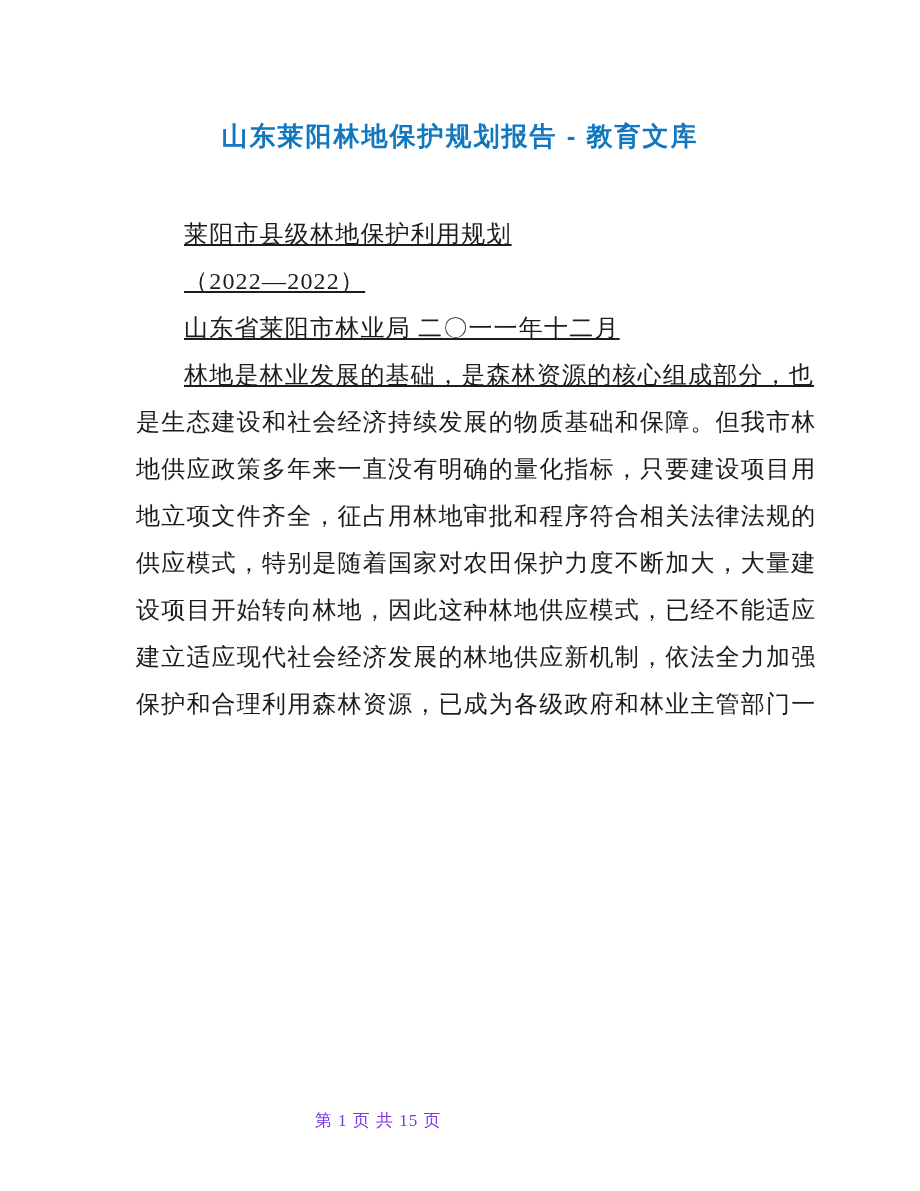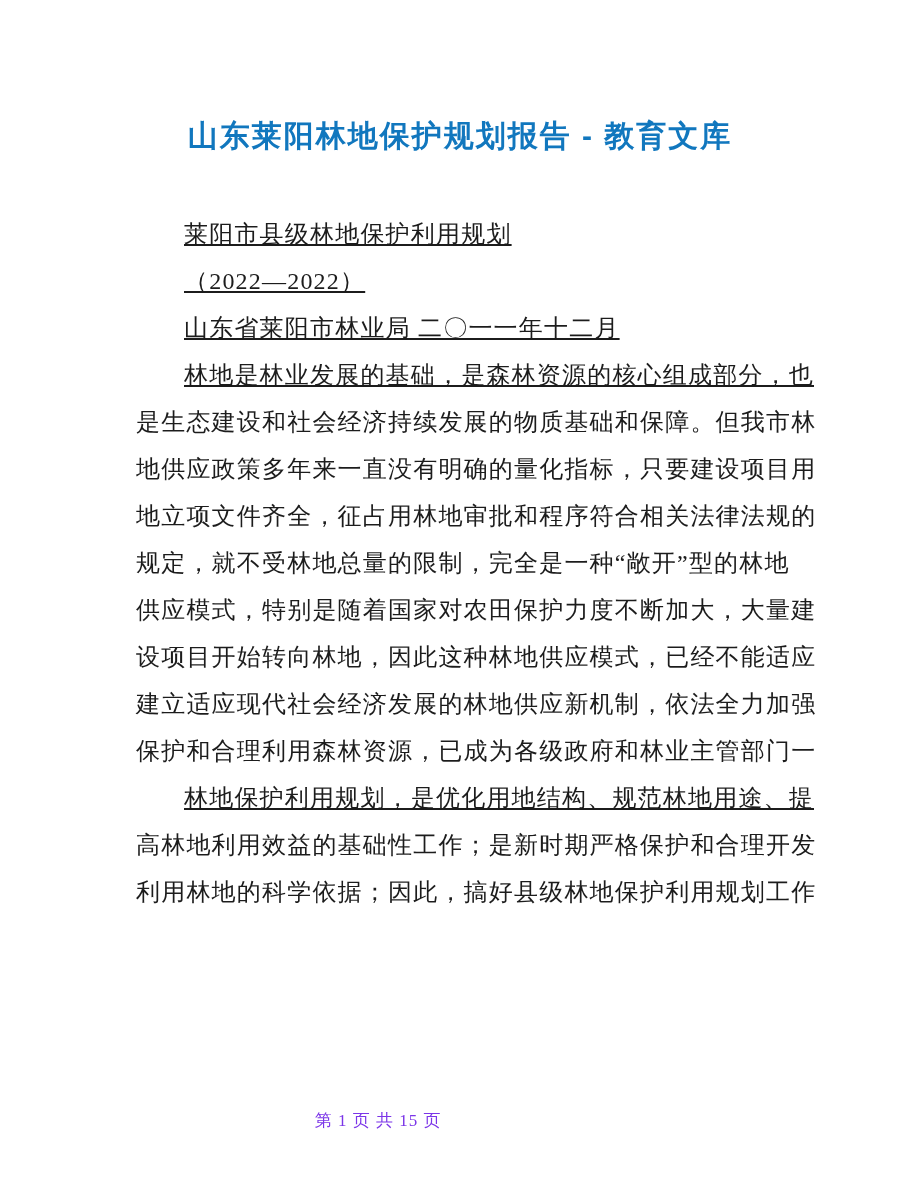--- a/index.html
+++ b/index.html
@@ -15,21 +15,21 @@
     font-family: "Liberation Serif", "DejaVu Serif", serif;
   }
   .doc-title {
     position: absolute;
     top: 114px;
     left: 0;
     width: 920px;
     text-align: center;
     font-family: "Liberation Sans", "DejaVu Sans", sans-serif;
     font-weight: bold;
-    font-size: 30px;
+    font-size: 26px;
     line-height: 44px;
     letter-spacing: 2px;
     color: #1177BE;
     margin: 0;
   }
   .content {
     position: absolute;
     top: 211px;
     left: 136px;
     width: 656px;
@@ -69,28 +69,22 @@
     <div class="text-line indent">莱阳市县级林地保护利用规划</div>
     <div class="text-line indent">（2022—2022）</div>
     <div class="text-line indent">山东省莱阳市林业局 二〇一一年十二月</div>
   </div>
 
   <div class="paragraph">
     <div class="text-line indent">林地是林业发展的基础，是森林资源的核心组成部分，也</div>
     <div class="text-line">是生态建设和社会经济持续发展的物质基础和保障。但我市林</div>
     <div class="text-line">地供应政策多年来一直没有明确的量化指标，只要建设项目用</div>
     <div class="text-line">地立项文件齐全，征占用林地审批和程序符合相关法律法规的</div>
-    <div class="text-line">规定，就不受林地总量的限制，完全是一种“敞开”型的林地</div>
     <div class="text-line">供应模式，特别是随着国家对农田保护力度不断加大，大量建</div>
     <div class="text-line">设项目开始转向林地，因此这种林地供应模式，已经不能适应</div>
     <div class="text-line">建立适应现代社会经济发展的林地供应新机制，依法全力加强</div>
     <div class="text-line">保护和合理利用森林资源，已成为各级政府和林业主管部门一</div>
   </div>
 
-  <div class="paragraph">
-    <div class="text-line indent">林地保护利用规划，是优化用地结构、规范林地用途、提</div>
-    <div class="text-line">高林地利用效益的基础性工作；是新时期严格保护和合理开发</div>
-    <div class="text-line">利用林地的科学依据；因此，搞好县级林地保护利用规划工作</div>
-  </div>
 
 </div>
 
 <div class="page-footer">第 1 页 共 15 页</div>
 
 </body></html>

